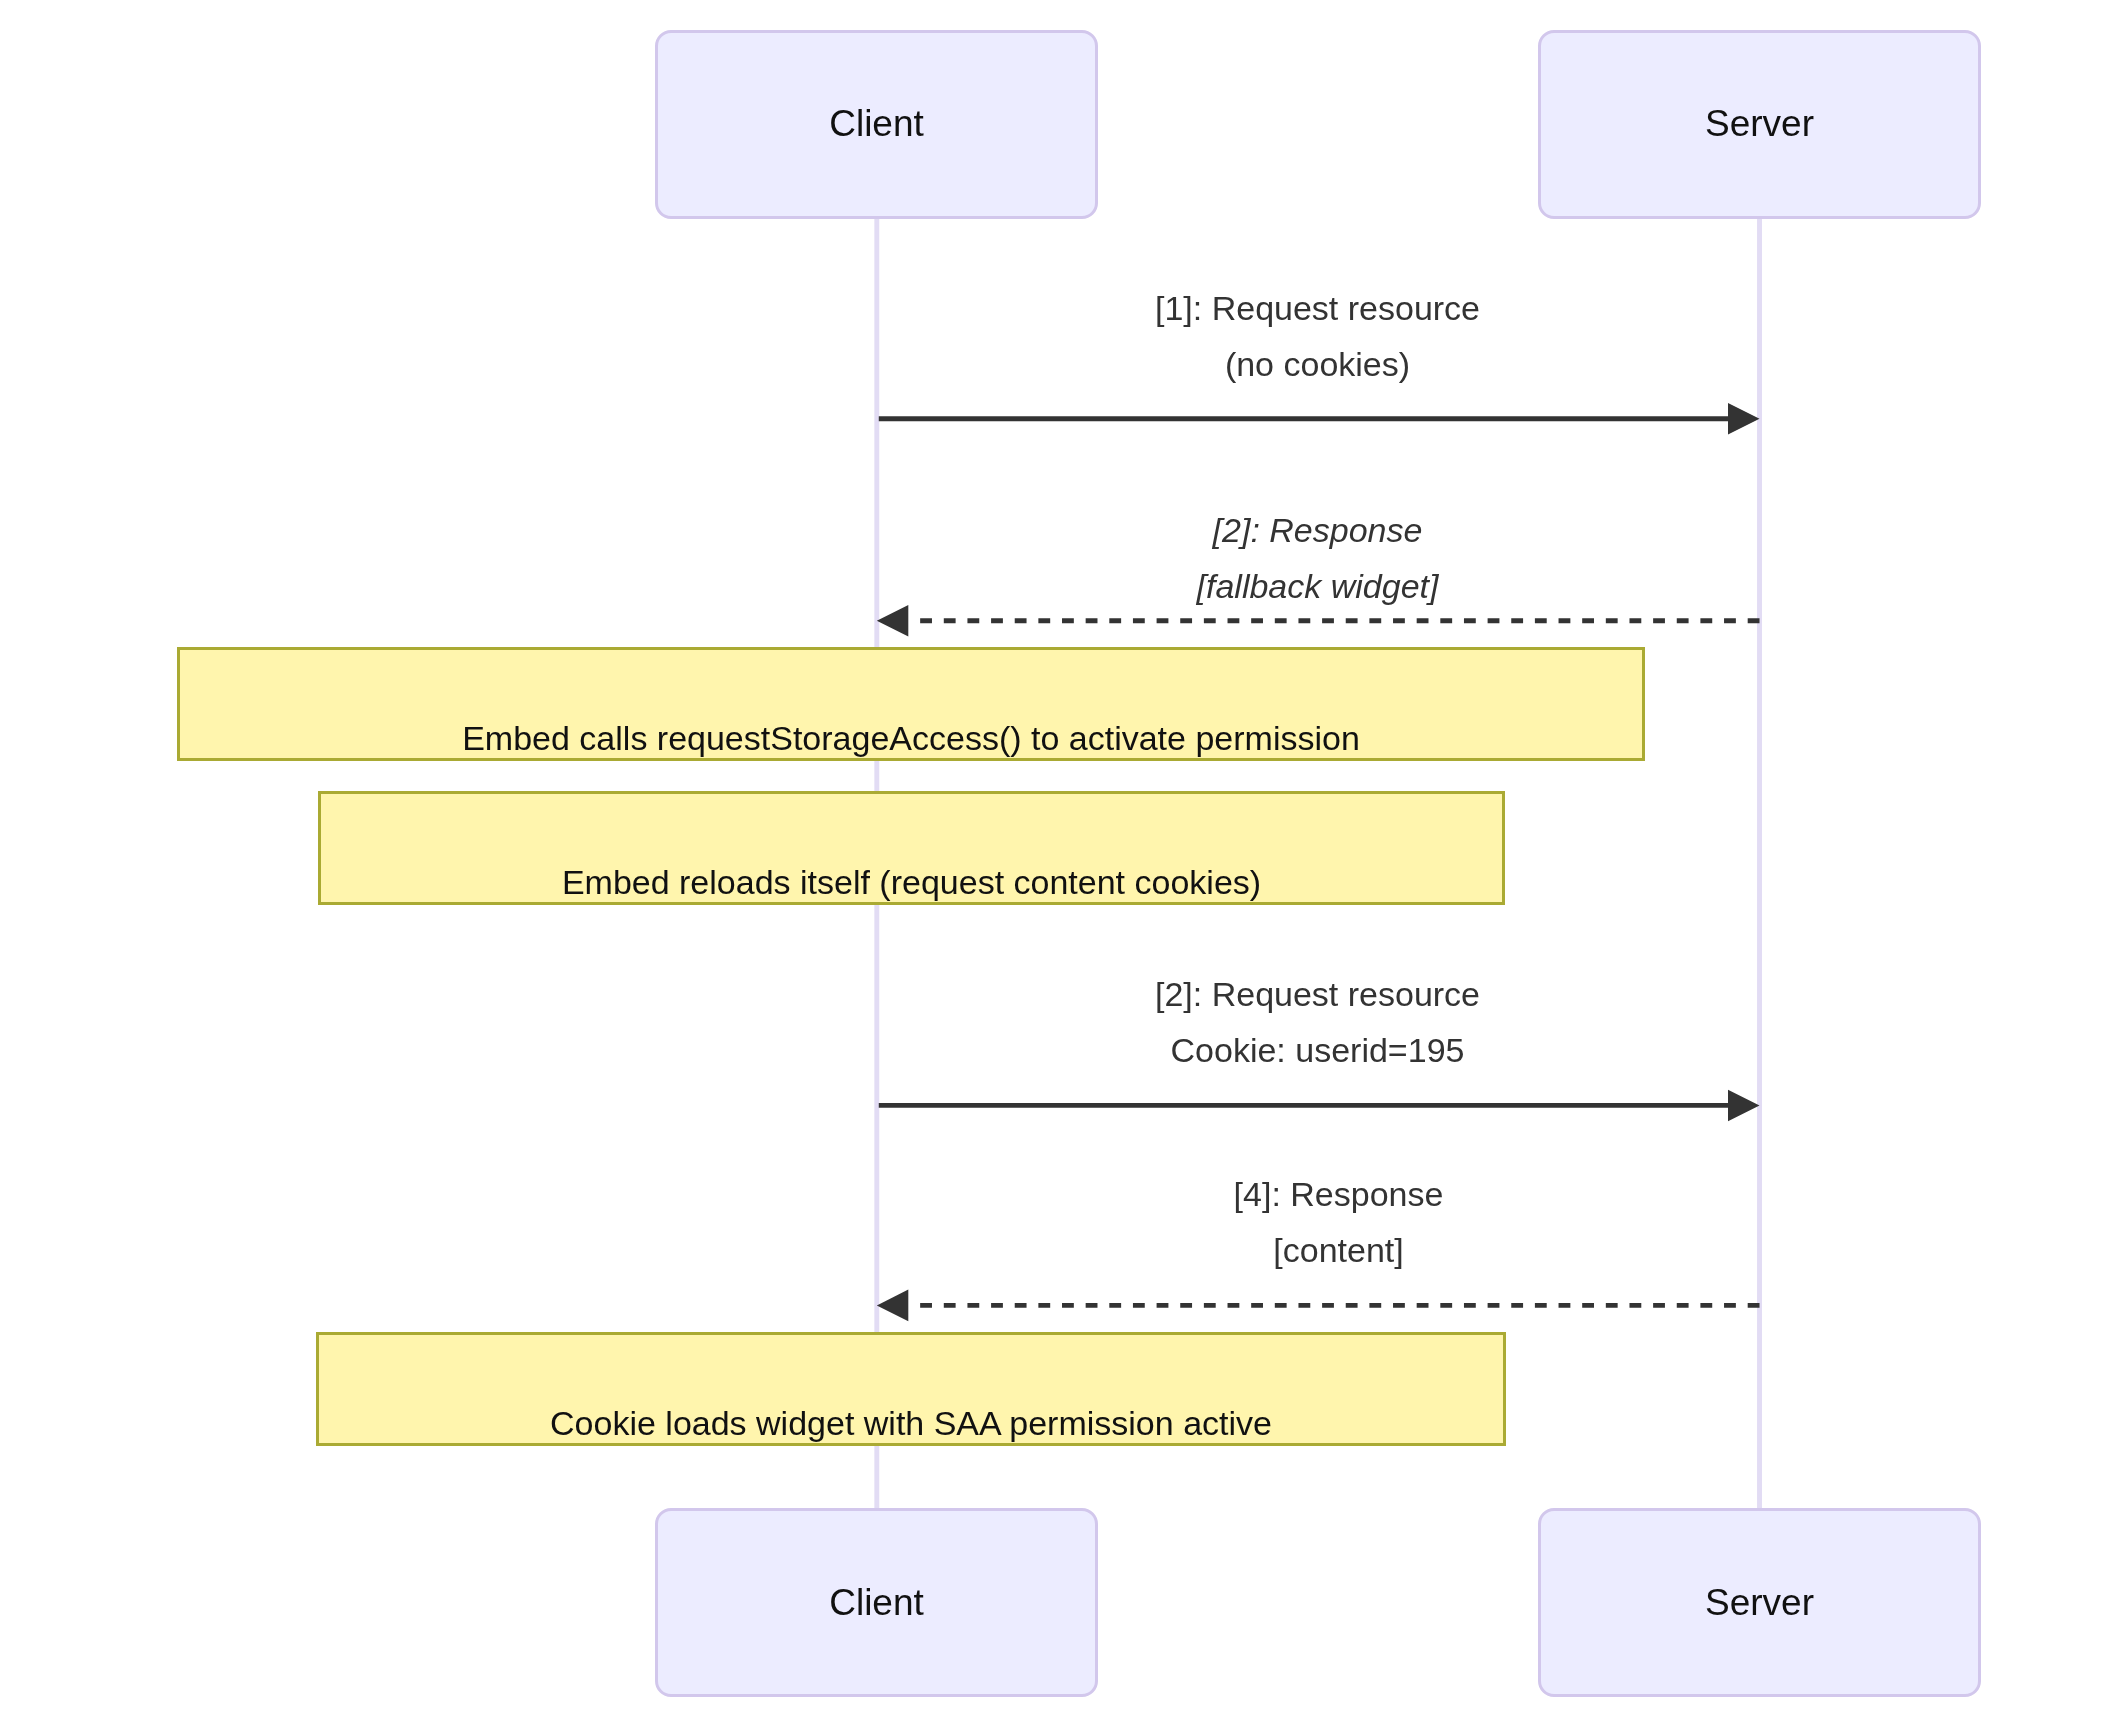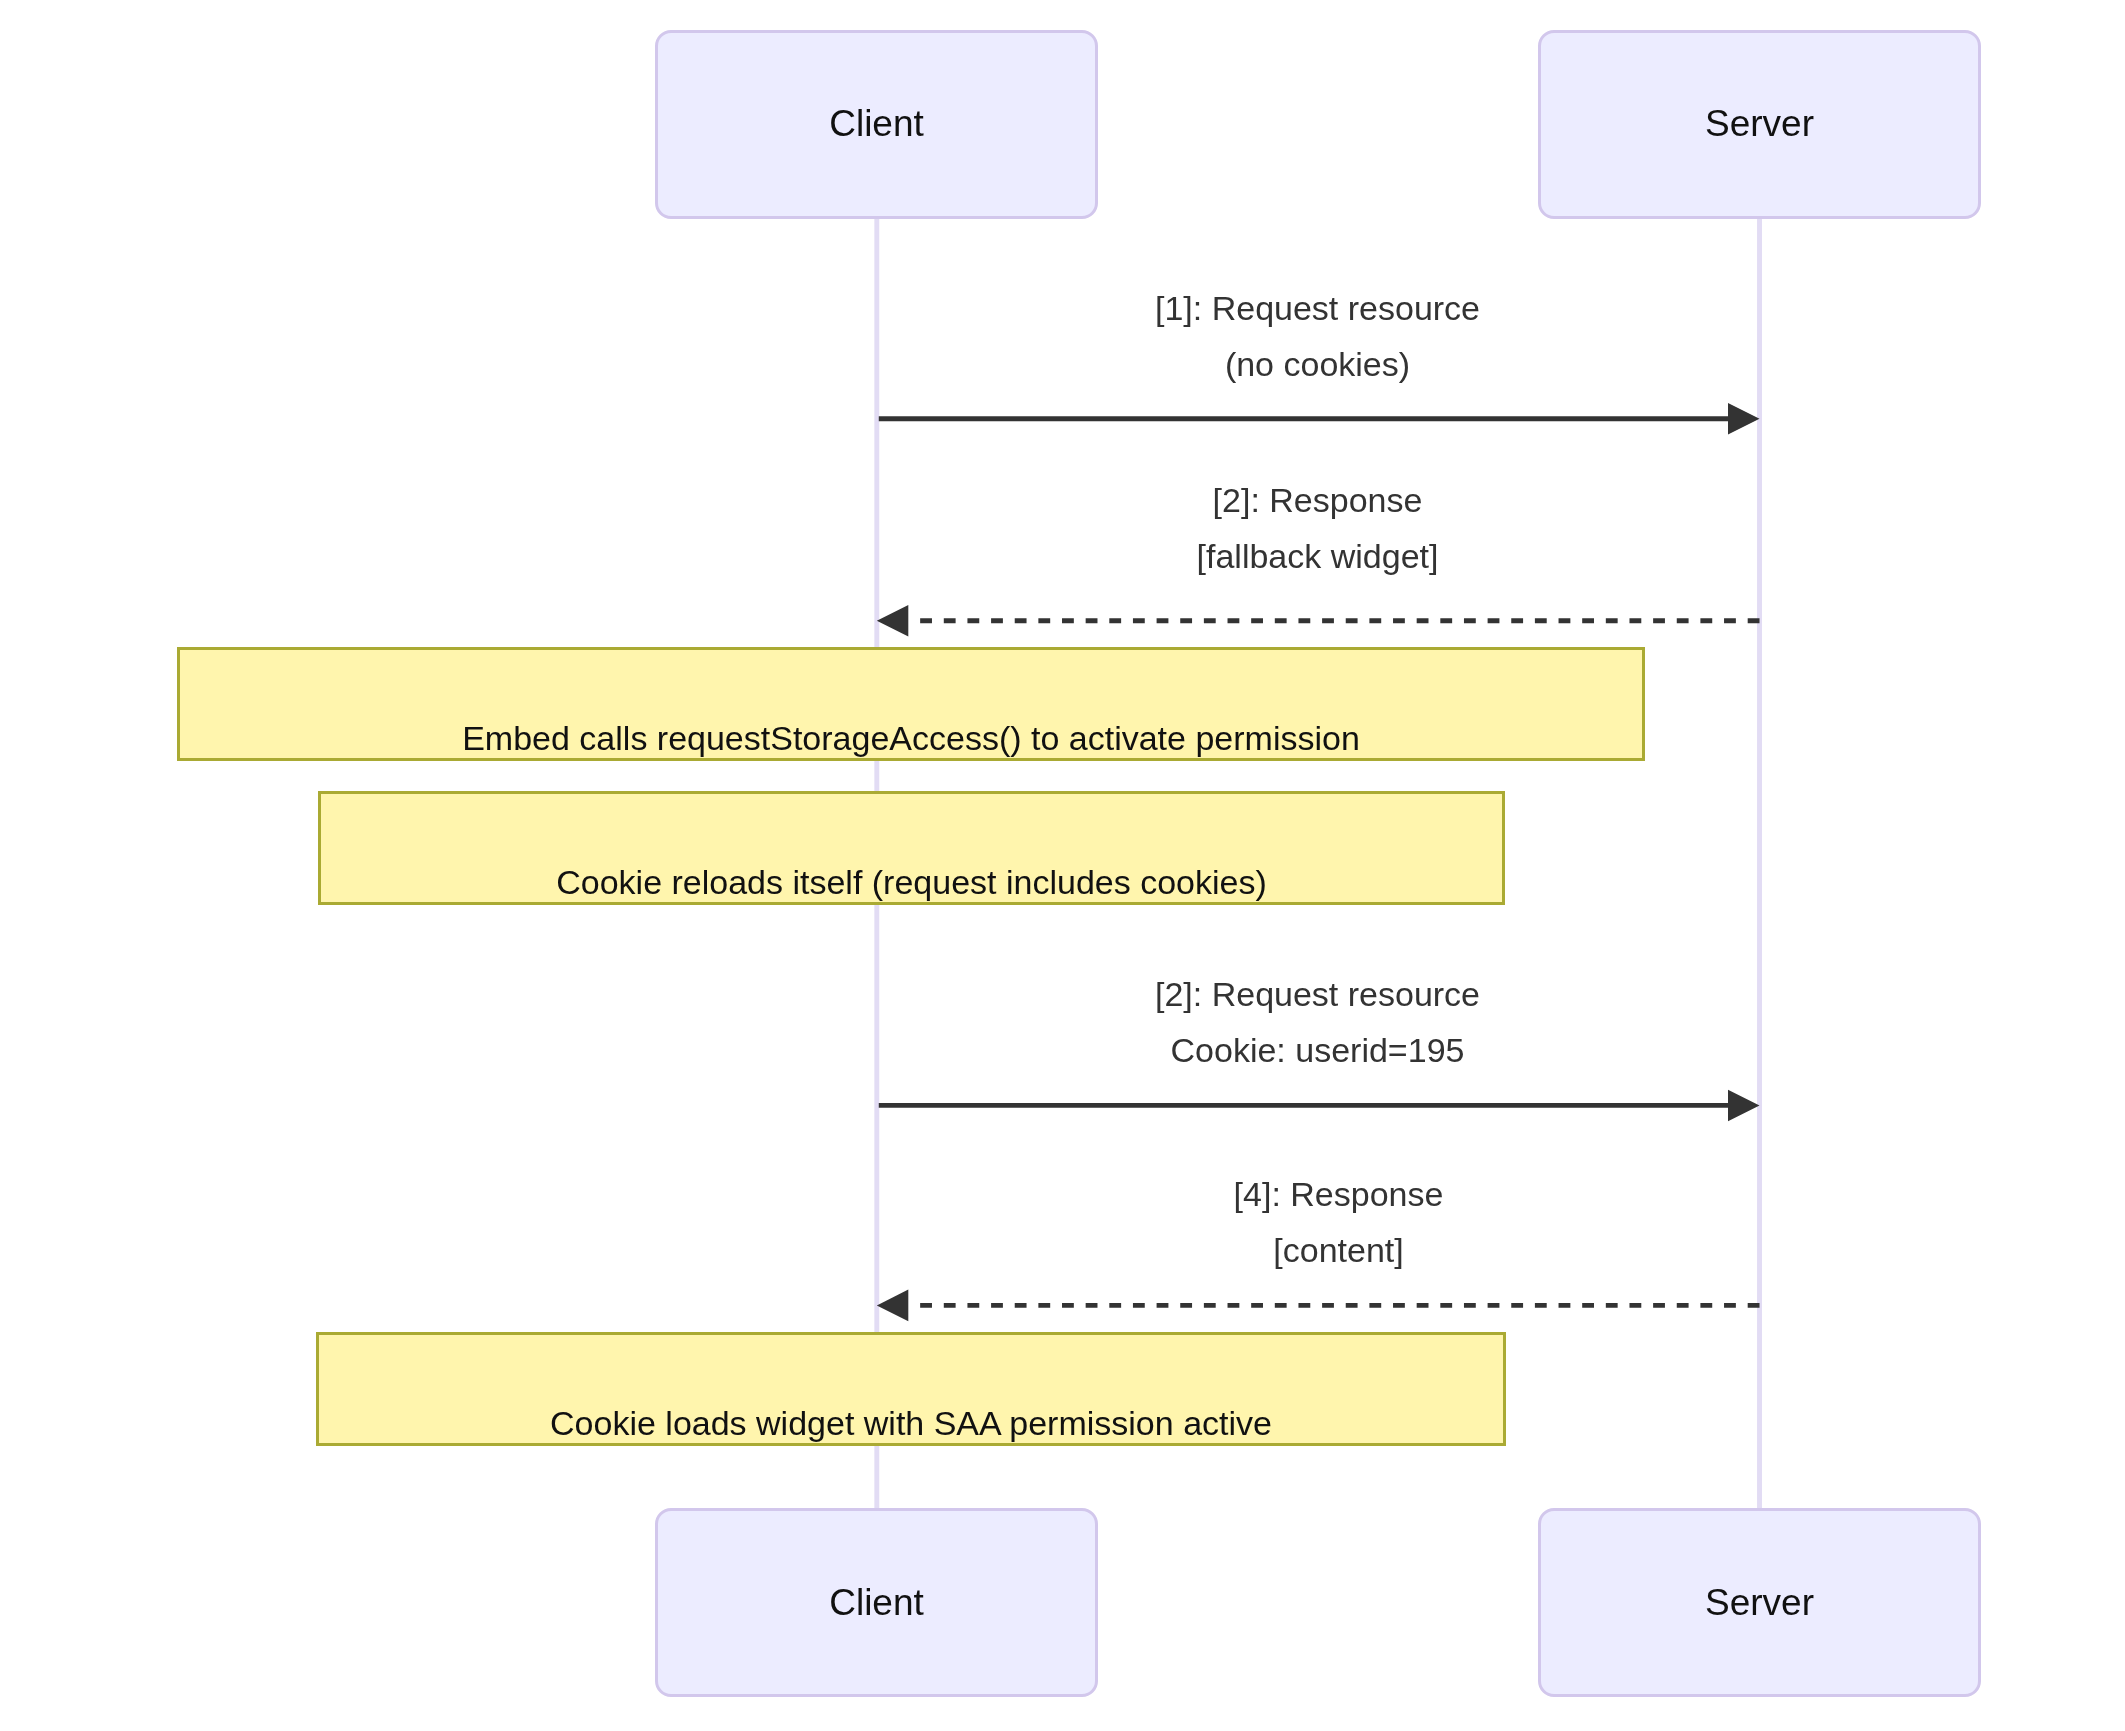--- a/index.html
+++ b/index.html
@@ -28,21 +28,21 @@
   .actor.server-bottom{left:1538px;top:1508px;}
   .msg{
     position:absolute;
     left:874px;width:887px;
     text-align:center;
     font-size:34px;line-height:56px;
     color:#333333;
     white-space:nowrap;
   }
   .msg1{top:280px;}
-  .msg2{top:472px;}
+  .msg2{top:502px;font-style:italic;}
   .msg3{top:966px;}
   .msg4{top:1166px;padding-left:21px;}
   .msg span{display:block;}
   .note{
     position:absolute;
     background:#FFF5AD;
     border:3.9px solid #AAAA33;
     box-sizing:border-box;
     display:flex;align-items:flex-end;justify-content:center;
     font-size:34px;color:#111111;
@@ -104,20 +104,20 @@
   </div>
   <div class="msg msg4">
     <span>[4]: Response</span>
     <span>[content]</span>
   </div>
 
   <div class="note note1">
     <span>Embed calls requestStorageAccess() to activate permission</span>
   </div>
   <div class="note note2">
-    <span>Cookie reloads itself (request includes cookies)</span>
+    <span>Embed reloads itself (request content cookies)</span>
   </div>
   <div class="note note3">
     <span>Cookie loads widget with SAA permission active</span>
   </div>
 
 </div>
 
 
 </body></html>

